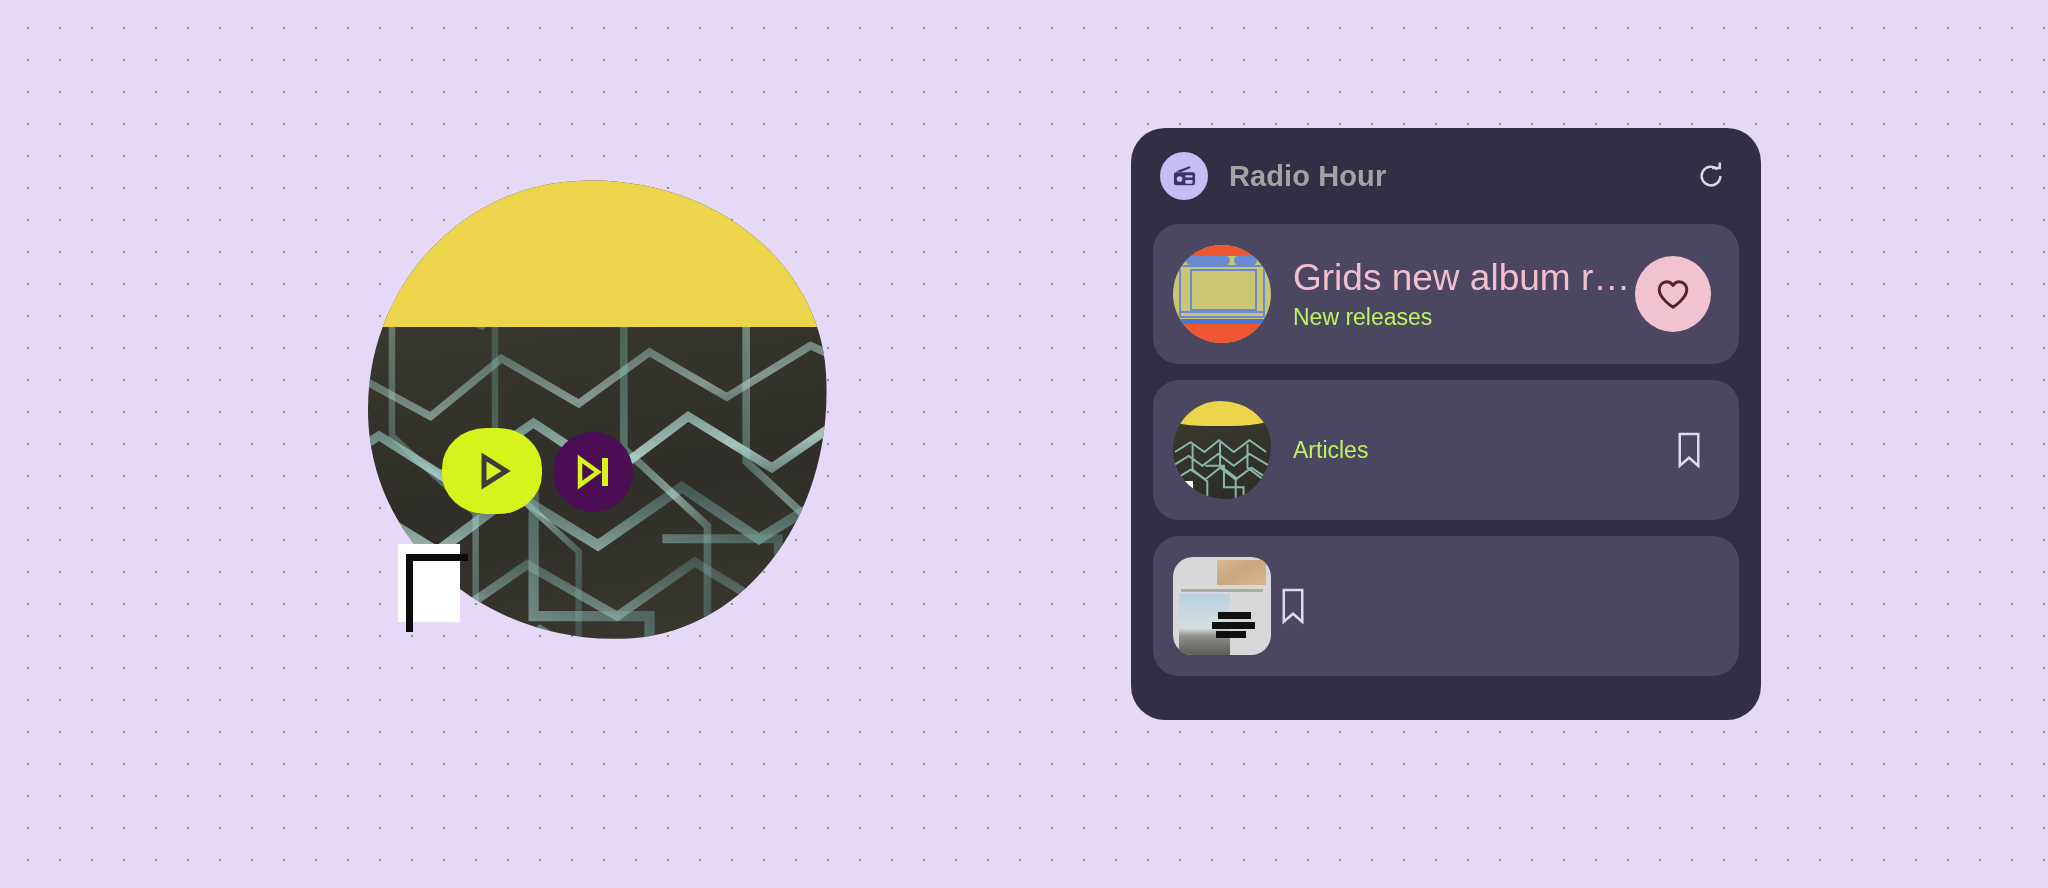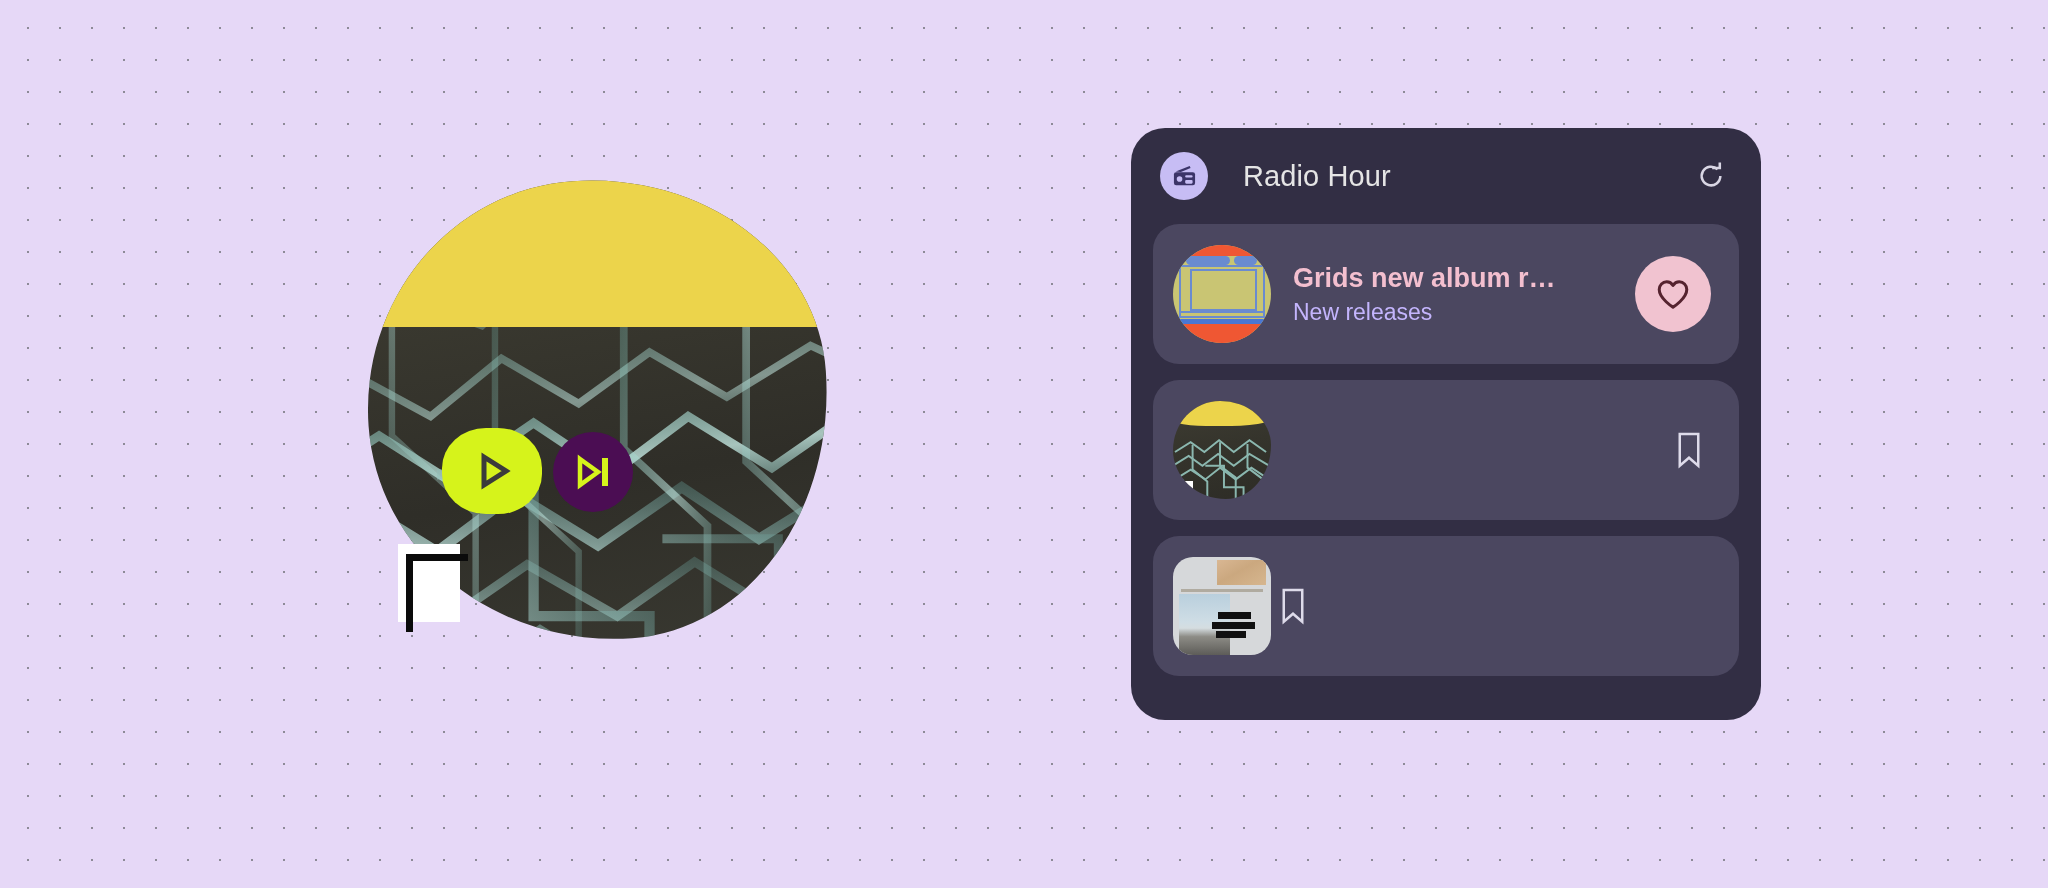--- a/index.html
+++ b/index.html
@@ -133,24 +133,24 @@
     width: 48px;
     height: 48px;
     border-radius: 50%;
     background: #c7bdf4;
     display: flex;
     align-items: center;
     justify-content: center;
     flex: 0 0 auto;
   }
   #panel-title {
-    color: #e5e5e5;
+    color: #a3a3a3;
     font-size: 29px;
-    font-weight: 400;
-    margin-left: 35px;
+    font-weight: 700;
+    margin-left: 21px;
     letter-spacing: 0.1px;
     white-space: nowrap;
   }
   #refresh-button {
     margin-left: auto;
     background: none;
     border: none;
     padding: 0;
     width: 40px;
     height: 40px;
@@ -191,32 +191,32 @@
   .item-text {
     margin-left: 22px;
     flex: 1 1 auto;
     min-width: 0;
     display: flex;
     flex-direction: column;
     justify-content: center;
     gap: 7px;
   }
   .item-title {
-    font-size: 27px;
-    font-weight: bold;
+    font-size: 37px;
+    font-weight: normal;
     color: #e3e0ec;
     white-space: nowrap;
     overflow: hidden;
     line-height: 1.05;
   }
   .item-title.accent { color: #f3bfcf; }
   .item-subtitle {
     font-size: 23px;
     font-weight: 400;
-    color: #c4b5fd;
+    color: #bef264;
     white-space: nowrap;
     line-height: 1.05;
   }
   .item-action {
     flex: 0 0 auto;
     background: none;
     border: none;
     padding: 0;
     display: flex;
     align-items: center;
@@ -374,20 +374,21 @@
             <path d="M48 42 L48 66 L64 78 L64 100"></path>
             <path d="M76 44 L76 68 L92 80"></path>
             <path d="M33 66 L52 66 L52 88 L72 88 L72 100"></path>
             <path d="M10 80 L10 96 L26 96"></path>
           </g>
         </svg>
         <div style="position:absolute;left:-8%;top:-4%;width:116%;height:30%;background:#ecd44b;border-radius:0 0 42% 36%;"></div>
         <div style="position:absolute;left:8%;bottom:4%;width:12px;height:14px;background:#ffffff;"></div>
       </div>
       <div class="item-text">
+        <div class="item-subtitle">Articles</div>
       </div>
       <button class="item-action bookmark-button">
         <svg width="30" height="38" viewBox="0 0 24 30">
           <path d="M4.6 2.2 L19.4 2.2 L19.4 27.6 L12 21.2 L4.6 27.6 Z" fill="none" stroke="#dedbea" stroke-width="2" stroke-linejoin="miter"></path>
         </svg>
       </button>
     </div>
 
     <div class="list-item">
       <div class="item-thumb thumb-rounded">

